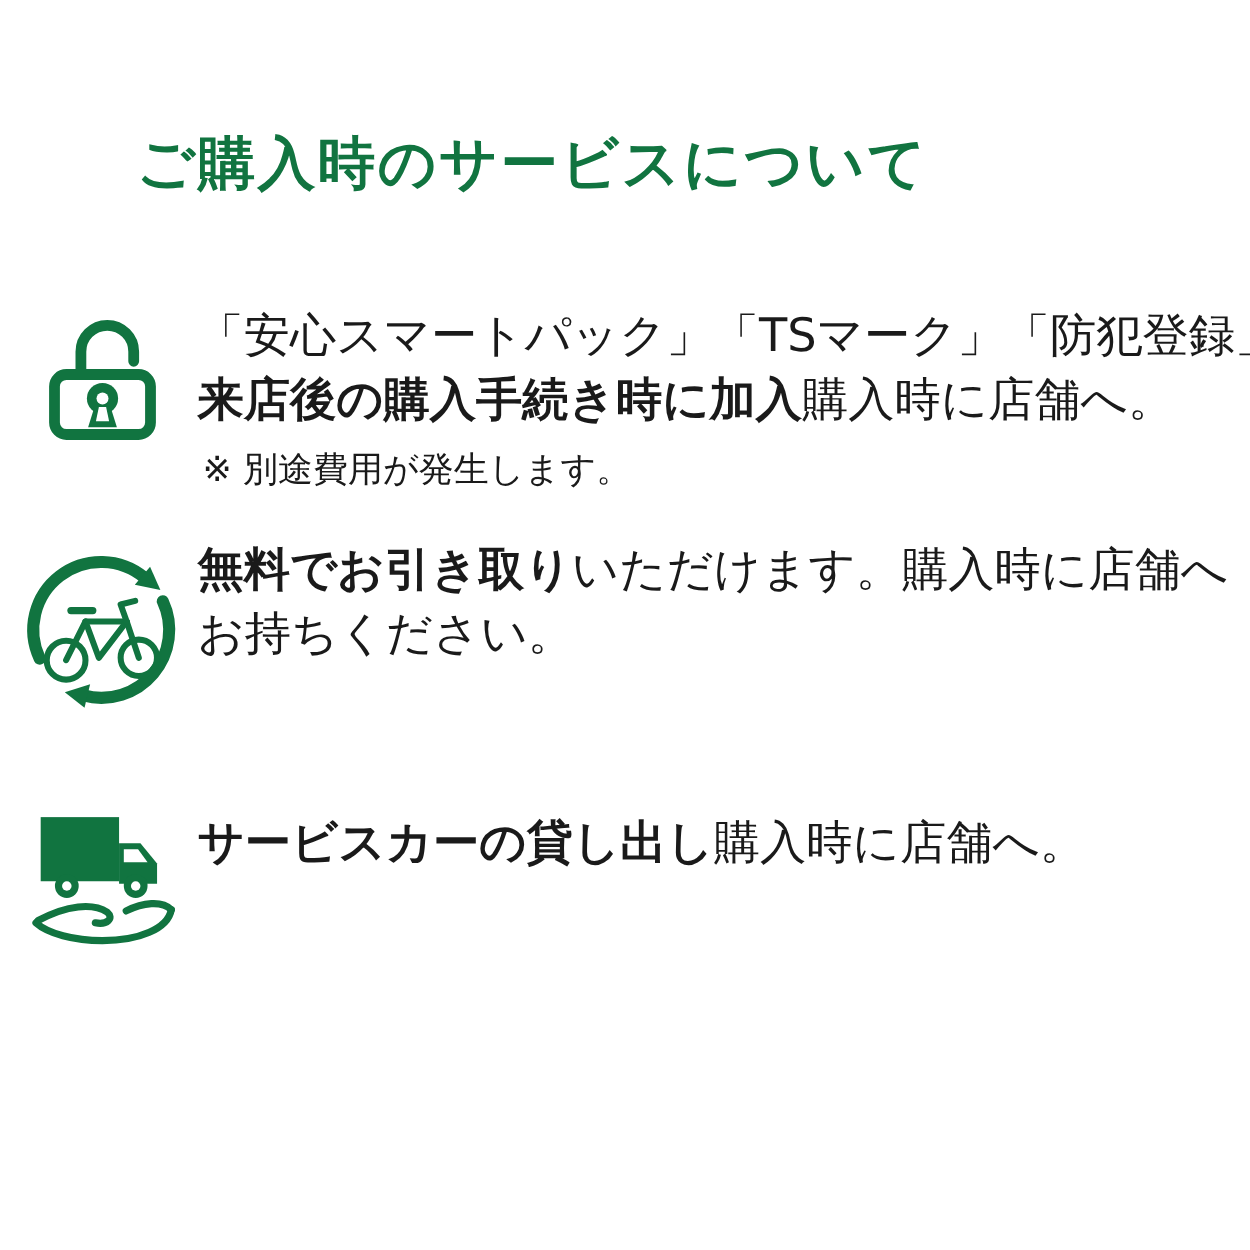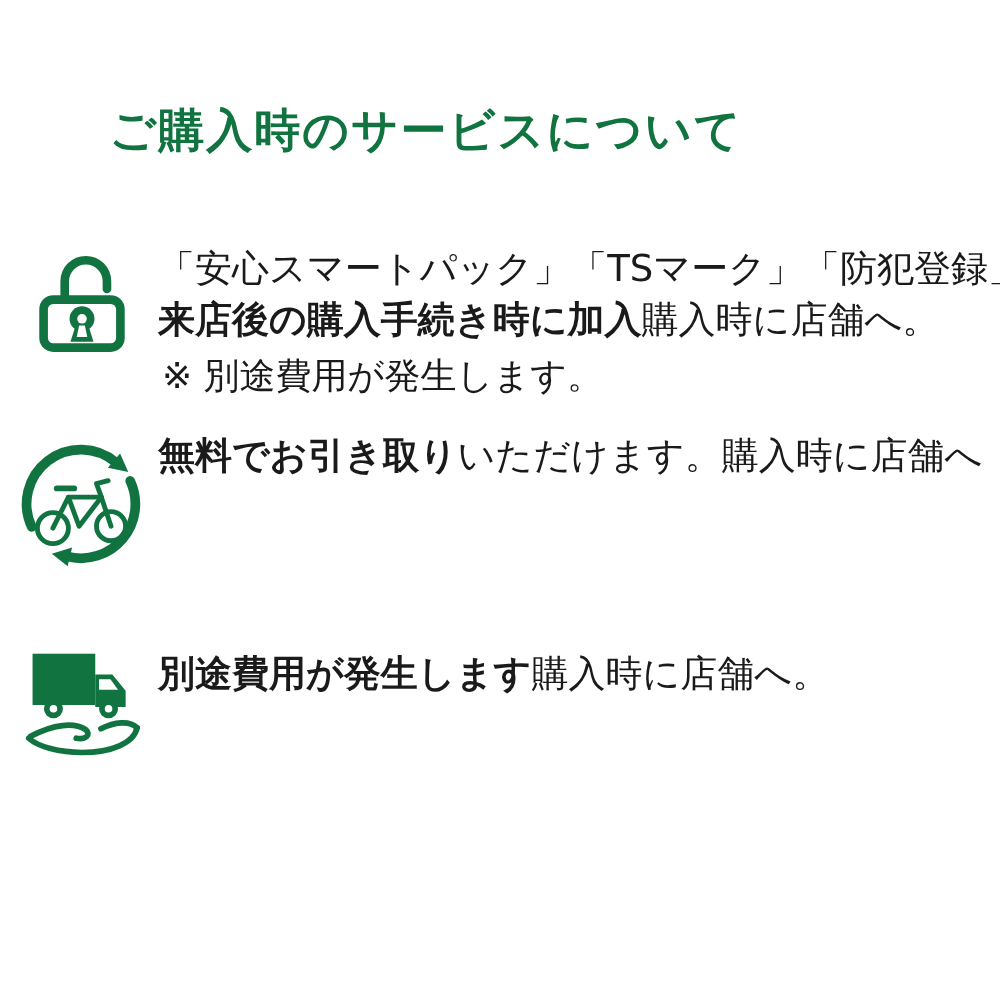--- a/index.html
+++ b/index.html
@@ -20,21 +20,21 @@
 
   .icon-box { position:absolute; }
   .row-1 .icon-box { left:34px; top:8px; width:96px;  height:102px; }
   .row-2 .icon-box { left:18px; top:4px; width:126px; height:136px; }
   .row-3 .icon-box { left:18px; top:0px;  width:126px; height:114px; }
   .icon-box svg { width:100%; height:100%; display:block; }
 
   .text-block { position:absolute; left:158px; top:0; width:830px; }
   .line { font-size:37px; line-height:51px; white-space:nowrap; letter-spacing:0px; }
   .line .b { font-weight:700; }
-  .note { font-size:36px; line-height:34px; margin-top:14px; padding-left:4px; }
+  .note { font-size:28px; line-height:34px; margin-top:14px; padding-left:4px; }
 </style>
 </head>
 <body>
 
 <h1 class="page-title">ご購入時のサービスについて</h1>
 
 <section class="service-row row-1">
   <span class="icon-box">
     <svg viewBox="0 0 100 105" aria-hidden="true">
       <g stroke="#117440" fill="none" stroke-linecap="round">
@@ -68,20 +68,21 @@
         <circle cx="96" cy="95" r="15" stroke-width="5"></circle>
         <path d="M36 97 L52 65 L86 65 L96 95" stroke-width="5"></path>
         <path d="M52 65 L63 95 L86 65" stroke-width="5"></path>
         <path d="M40 56 L58 56" stroke-width="6"></path>
         <path d="M86 65 L81 51 L93 48" stroke-width="5"></path>
       </g>
     </svg>
   </span>
   <div class="text-block">
     <div class="line"><span class="b">無料でお引き取り</span><span>いただけます。購入時に店舗へ</span></div>
+    <div class="line"><span>お持ちください。</span></div>
   </div>
 </section>
 
 <section class="service-row row-3">
   <span class="icon-box">
     <svg viewBox="0 0 130 120" aria-hidden="true">
       <rect x="14" y="6" width="66" height="54" fill="#117440"></rect>
       <path d="M80 28 L98 28 L112 45 L112 62 L80 62 Z" fill="#117440"></path>
       <path d="M84 33 L96 33 L104 44 L84 44 Z" fill="#ffffff"></path>
       <circle cx="36" cy="64" r="10" fill="#117440"></circle>
@@ -89,15 +90,15 @@
       <circle cx="94" cy="64" r="10" fill="#117440"></circle>
         <circle cx="94" cy="64" r="4" fill="#ffffff"></circle>
       <g stroke="#117440" fill="none" stroke-width="6" stroke-linecap="round" stroke-linejoin="round">
         <path d="M12 93 C36 80 58 78 70 86 C76 91 70 97 60 95"></path>
         <path d="M124 84 C116 76 100 78 86 85"></path>
         <path d="M124 84 C121 100 97 110 66 110 C42 110 20 104 10 95"></path>
       </g>
     </svg>
   </span>
   <div class="text-block">
-    <div class="line"><span class="b">別途費用が発生します</span><span>購入時に店舗へ。</span></div>
+    <div class="line"><span class="b">サービスカーの貸し出し</span><span>購入時に店舗へ。</span></div>
   </div>
 </section>
 
 </body></html>

